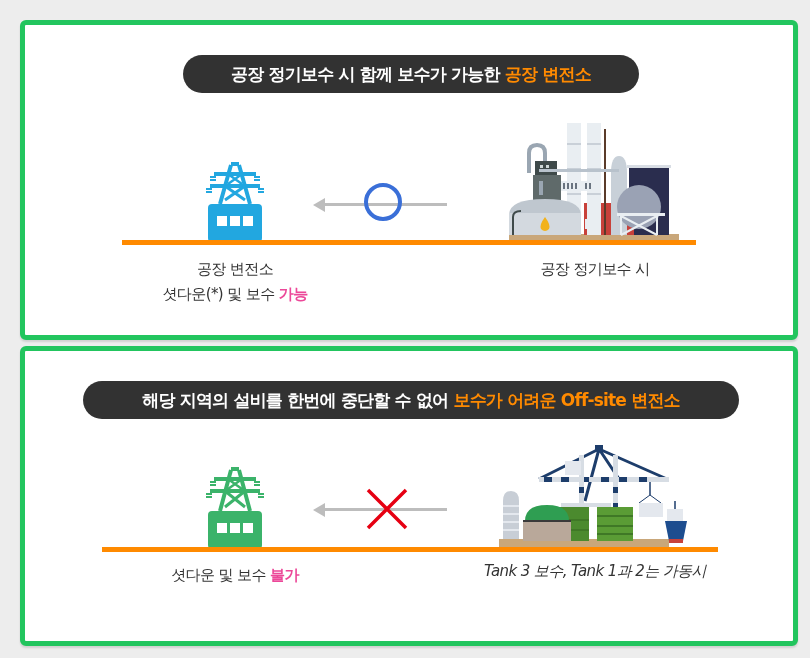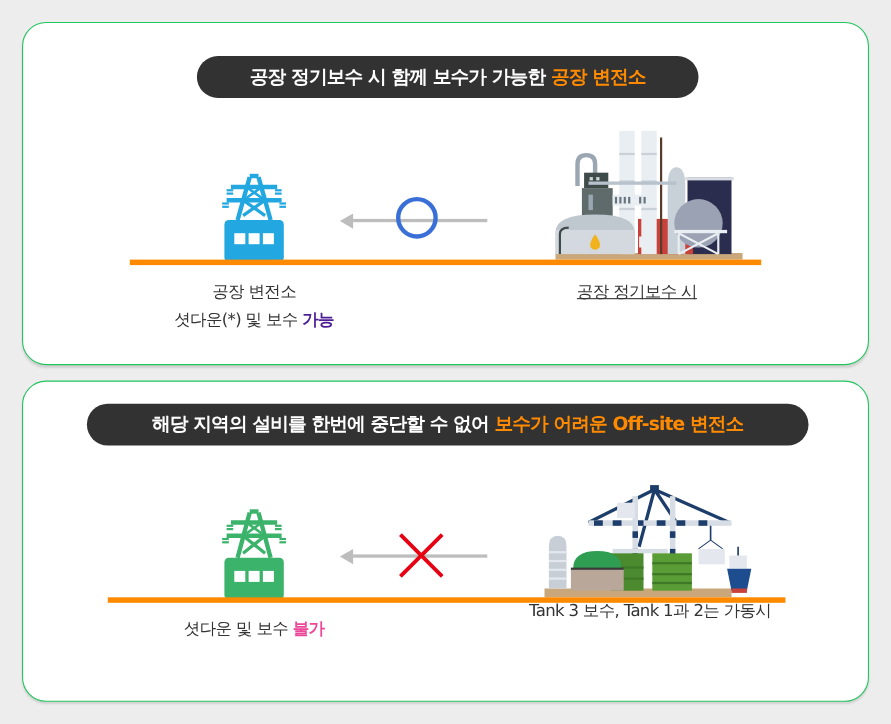--- a/index.html
+++ b/index.html
@@ -7,42 +7,42 @@
     width: 810px; height: 658px;
     background: #ededed;
     position: relative;
     overflow: hidden;
     font-family: "DejaVu Sans", "Liberation Sans", sans-serif;
   }
   .card {
     position: absolute;
     left: 20px; width: 768px;
     background: #ffffff;
-    border: 1px solid #22c55e;
-    border-radius: 22px;
+    border: 5px solid #22c55e;
+    border-radius: 6px;
     box-shadow: 0 2px 2px rgba(0,0,0,0.12);
   }
   #card1 { top: 20px; height: 310px; }
   #card2 { top: 346px; height: 290px; }
 
   .pill {
     position: absolute;
     height: 38px;
     border-radius: 19px;
     background: #323232;
     color: #ffffff;
     font-size: 17px;
     font-weight: bold;
     line-height: 38px;
     text-align: center;
     white-space: nowrap;
     letter-spacing: -0.8px;
   }
   #card1 .pill { left: 158px; width: 456px; top: 30px; }
-  #card2 .pill { left: 58px; width: 656px; top: 20px; }
+  #card2 .pill { left: 58px; width: 656px; top: 30px; }
   .pill .hl { color: #ff8a00; }
 
   .ground {
     position: absolute;
     height: 5px;
     background: #ff8a00;
   }
   #card1 .ground { left: 97px; width: 574px; top: 215px; }
   #card2 .ground { left: 77px; width: 616px; top: 196px; }
 
@@ -86,24 +86,24 @@
   .caption {
     position: absolute;
     text-align: center;
     font-size: 15px;
     line-height: 25px;
     color: #333333;
     white-space: nowrap;
     letter-spacing: -0.6px;
   }
   #card1 .cap-left { left: 80px; width: 260px; top: 232px; }
-  #card1 .cap-right { left: 428px; width: 260px; top: 232px; text-decoration: underline; }
+  #card1 .cap-right { left: 440px; width: 260px; top: 232px; }
   #card2 .cap-left { left: 80px; width: 260px; top: 212px; }
-  #card2 .cap-right { left: 400px; width: 340px; top: 196px; }
-  .blue { color: #4c1d95; font-weight: bold; }
+  #card2 .cap-right { left: 400px; width: 340px; top: 208px; font-style: italic; }
+  .blue { color: #ec4899; font-weight: bold; }
   .red { color: #ec4899; font-weight: bold; }
 </style>
 </head>
 <body>
 
 <div class="card" id="card1">
   <div class="pill">
     <span>공장 정기보수 시 함께 보수가 가능한 </span><span class="hl">공장 변전소</span>
   </div>
 

